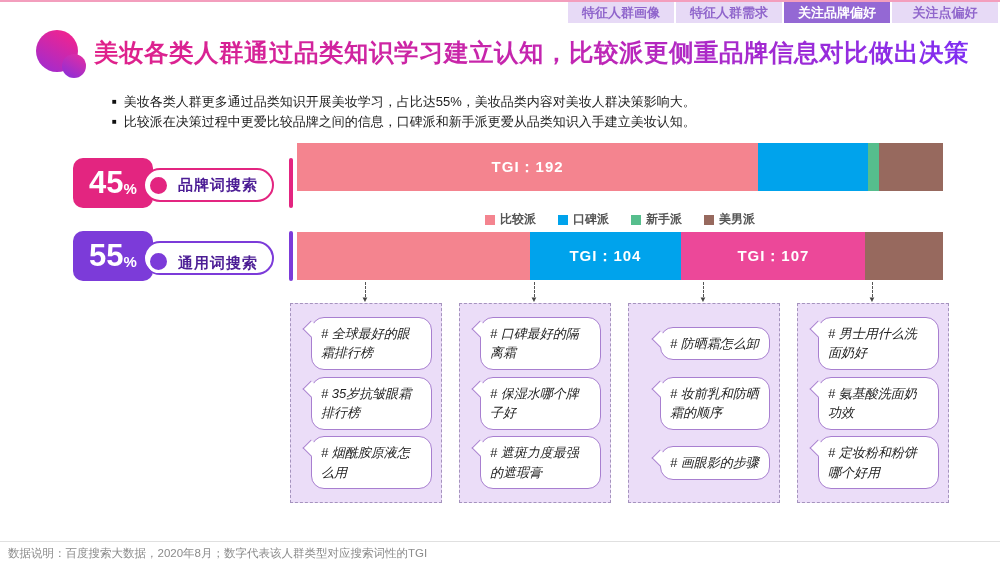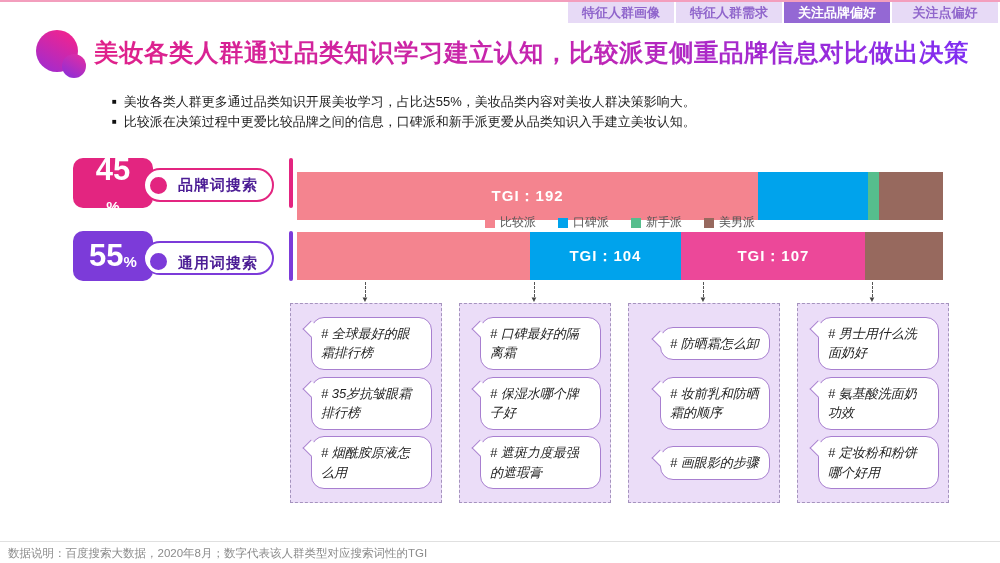--- a/index.html
+++ b/index.html
@@ -26,42 +26,42 @@
          background:linear-gradient(90deg,#E0218A 0%,#C026B4 55%,#7B2FF7 100%);
          -webkit-background-clip:text;background-clip:text;color:transparent;}
   .bullets{position:absolute;left:112px;top:92px;font-size:13px;color:#1a1a1a;line-height:1.55;}
   .bullets div::before{content:"■";font-size:8px;margin-right:7px;vertical-align:2px;color:#111;}
 
   
   .badge{position:absolute;left:73px;width:80px;height:50px;border-radius:10px;color:#fff;
          display:flex;align-items:center;justify-content:center;font-weight:bold;z-index:1;}
   .badge .num{font-size:31px;}
   .badge .unit{font-size:15px;margin-top:10px;}
-  .row0 .badge{top:158px;background:var(--a0);flex-direction:column;}
+  .row0 .badge{top:158px;background:var(--a0);}
   .row1 .badge{top:231px;background:var(--a1);}
   .pill{position:absolute;left:143px;height:30px;background:#fff;border-radius:17px;
         display:flex;align-items:center;padding:0 14px 0 2px;z-index:2;}
   .row0 .pill{top:168px;border:2.5px solid var(--a0);}
   .row1 .pill{top:241px;border:2.5px solid var(--a1);align-items:flex-end;}
   .pill .dot{width:17px;height:17px;border-radius:50%;margin-right:8px;border:3px solid #fff;}
   .row0 .pill .dot{background:var(--a0);}
   .row1 .pill .dot{background:var(--a1);}
   .pill .pl{font-size:15px;font-weight:bold;color:#4c1d95;letter-spacing:1px;}
   .axis{position:absolute;left:289px;width:4px;height:50px;border-radius:2px;}
   .row0 .axis{top:158px;background:var(--a0);}
   .row1 .axis{top:231px;background:var(--a1);}
   .bar{position:absolute;left:297px;width:646px;height:48px;display:flex;}
-  .row0 .bar{top:172px;}
+  .row0 .bar{top:143px;}
   .row1 .bar{top:232px;}
   .seg{height:100%;display:flex;align-items:center;justify-content:center;
        color:#fff;font-weight:bold;font-size:15px;letter-spacing:1px;white-space:nowrap;overflow:visible;}
 
   
   .legend{position:absolute;left:297px;top:211px;width:646px;height:20px;
-          display:flex;align-items:flex-end;justify-content:center;gap:22px;}
+          display:flex;align-items:flex-start;justify-content:center;gap:22px;font-weight:bold;}
   .legend .item{display:flex;align-items:center;gap:5px;}
   .legend .sq{width:10px;height:10px;}
   .legend .lb{font-size:12px;color:#555;}
 
   
   .arrow{position:absolute;top:282px;height:15px;border-left:1.6px dashed #555;}
   .arrow::after{content:"▼";position:absolute;left:-5px;top:13px;font-size:8px;color:#444;}
 
   
   .tag-box{position:absolute;top:303px;width:152px;height:200px;background:#EBDDF8;

